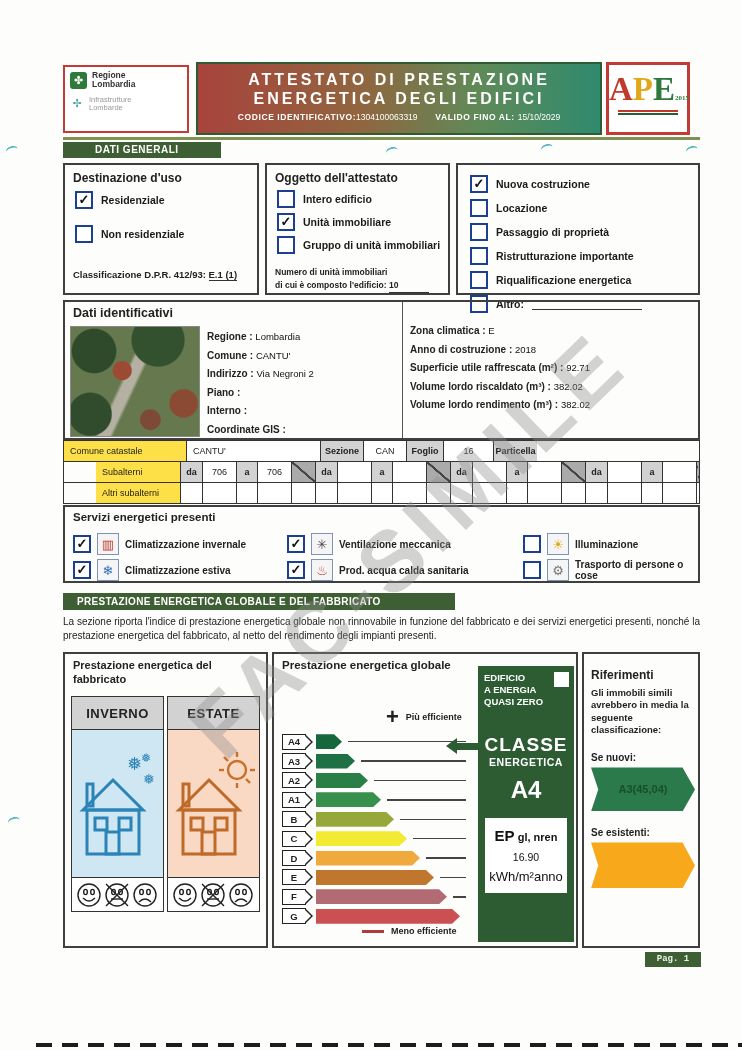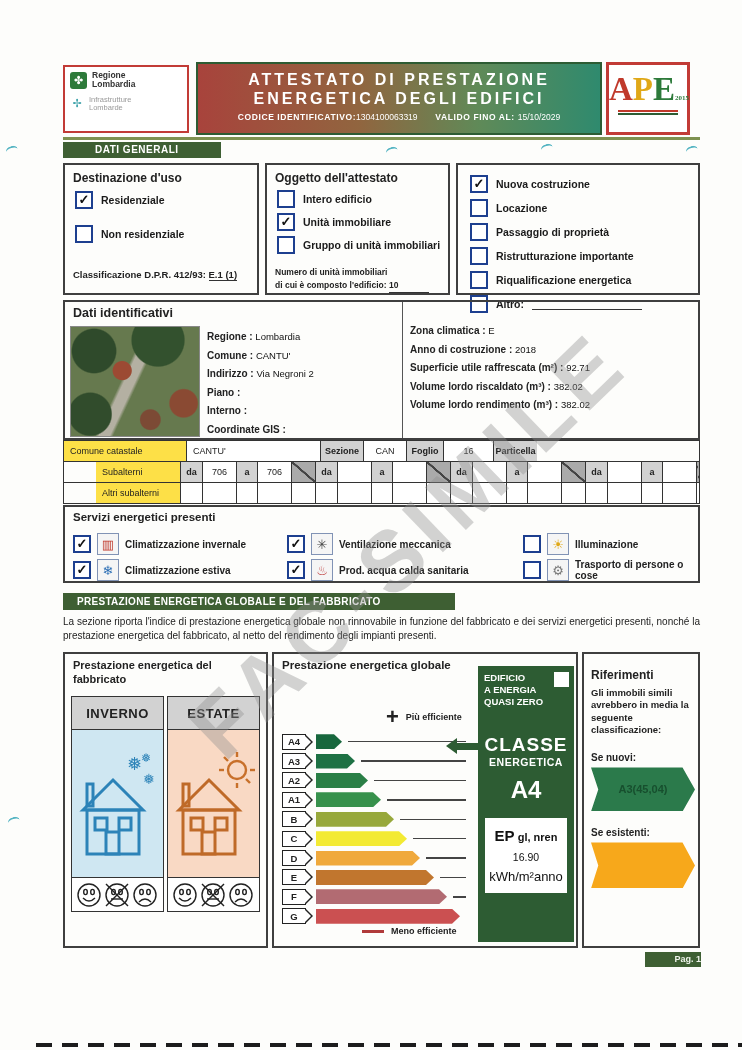--- a/index.html
+++ b/index.html
@@ -150,21 +150,21 @@
   .rf-inner{padding:14px 7px;}
   .rf-title{font-size:12px;font-weight:bold;}
   .rf-desc{font-size:9.5px;font-weight:600;line-height:1.3;margin-top:5px;}
   .rf-sub{font-size:10px;font-weight:bold;margin-top:16px;}
   .rf-arrow{width:104px;height:44px;margin-top:4px;display:flex;align-items:center;justify-content:center;
     clip-path:polygon(0 0,88% 0,100% 50%,88% 100%,0 100%,7% 50%);}
   .rf-green{background:#2b7a4b;color:#174f2e;font-weight:bold;font-size:11px;}
   .rf-orange{background:#f7a81b;margin-top:4px;height:46px;}
 
   .pag{left:645px;top:952px;width:56px;height:15px;background:#3e5f33;color:#eef3ea;font-size:9px;
-    font-weight:bold;text-align:right;line-height:15px;}
+    font-weight:bold;text-align:center;line-height:15px;font-family:Liberation Mono, monospace;}
 
   .bottom-dashes{left:36px;top:1043px;width:706px;height:4px;
     background:repeating-linear-gradient(90deg,#1c1c1c 0 16px,transparent 16px 26px);}
 </style>
 </head>
 <body>
 
 <div class="page">
 
   <div class="watermark">FAC-SIMILE</div>

